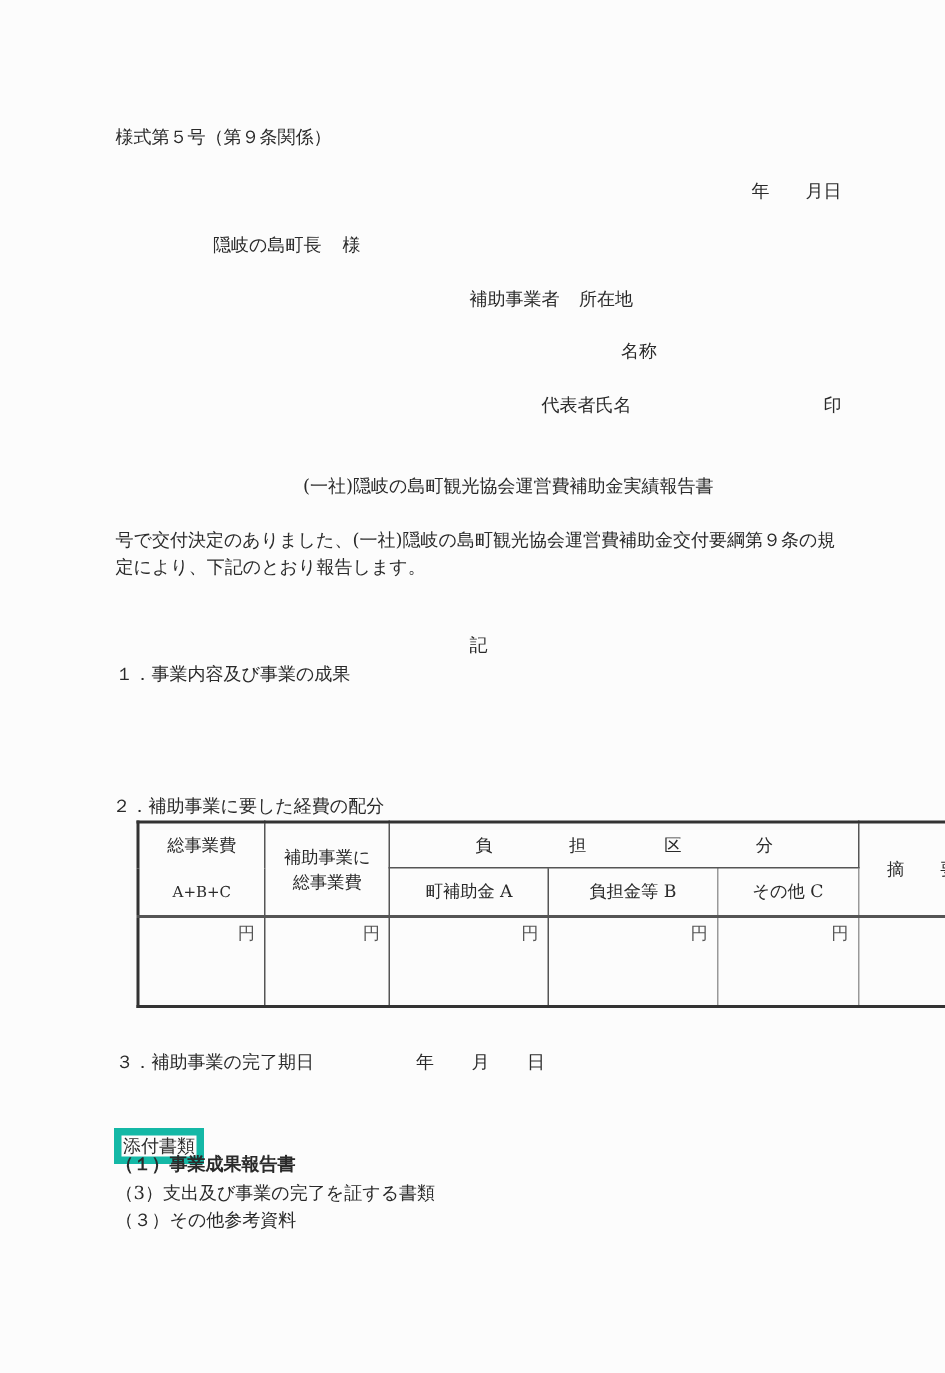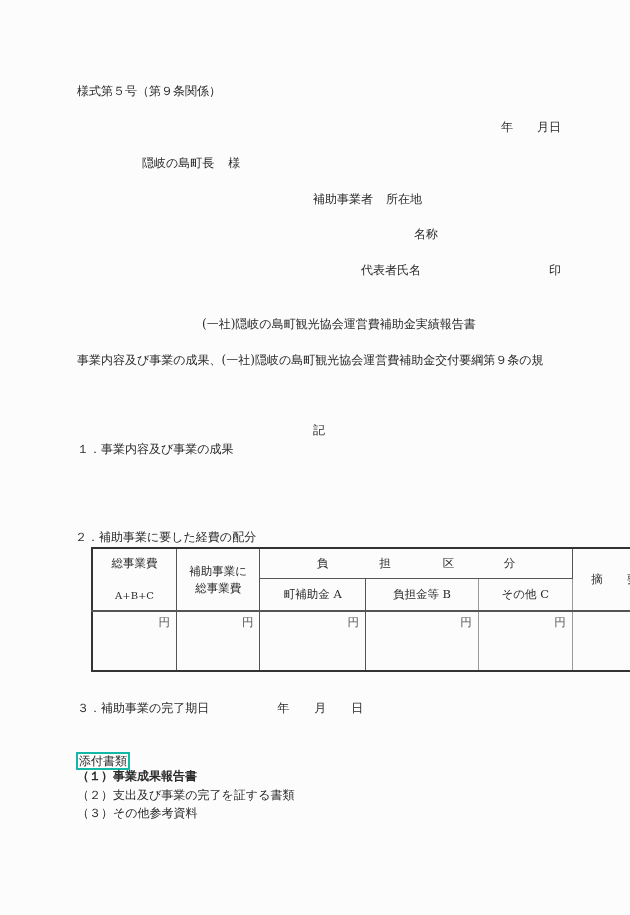--- a/index.html
+++ b/index.html
@@ -80,21 +80,21 @@
   .spread { letter-spacing: 0; }
   .spread span { display: inline-block; }
 
   .sec3 { left: 77px; top: 702px; }
   .sec3 .date-y { margin-left: 68px; }
   .sec3 .date-m { margin-left: 25px; }
   .sec3 .date-d { margin-left: 25px; }
 
   .attach-label {
     left: 76px; top: 752px;
-    border: 2px solid #14b8a6;
+    border: 5px solid #14b8a6;
     padding: 1px 1px;
   }
   .attach-item { left: 77px; }
   .attach-item.i1 { top: 770px; font-weight: bold; }
   .attach-item.i2 { top: 789px; }
   .attach-item.i3 { top: 807px; }
 </style>
 </head>
 <body>
 
@@ -111,21 +111,22 @@
 <div class="abs applicant-address">
   <span>補助事業者</span><span class="lbl2">所在地</span>
 </div>
 <div class="abs applicant-name">名称</div>
 <div class="abs applicant-rep">代表者氏名</div>
 <div class="abs seal">印</div>
 
 <div class="abs doc-title">(一社)隠岐の島町観光協会運営費補助金実績報告書</div>
 
 <div class="abs body-para">
-  <span class="line">事業内容及び事業の成果、(一社)隠岐の島町観光協会運営費補助金交付要綱第９条の規</span>
+  <span class="line">号で交付決定のありました、(一社)隠岐の島町観光協会運営費補助金交付要綱第９条の規</span>
+  <span class="line">定により、下記のとおり報告します。</span>
 </div>
 
 <div class="abs ki">記</div>
 
 <div class="abs sec1">１．事業内容及び事業の成果</div>
 
 <div class="abs sec2">２．補助事業に要した経費の配分</div>
 
 <table class="cost">
   <colgroup>
@@ -168,14 +169,14 @@
   </tr>
 </tbody>
   </table>
 
 <div class="abs sec3">
   <span>３．補助事業の完了期日</span><span class="date-y">年</span><span class="date-m">月</span><span class="date-d">日</span>
 </div>
 
 <div class="abs attach-label">添付書類</div>
 <div class="abs attach-item i1">（１）事業成果報告書</div>
-<div class="abs attach-item i2">（２）支出及び事業の完了を証する書類</div>
+<div class="abs attach-item i2">（3）支出及び事業の完了を証する書類</div>
 <div class="abs attach-item i3">（３）その他参考資料</div>
 
 </body></html>

